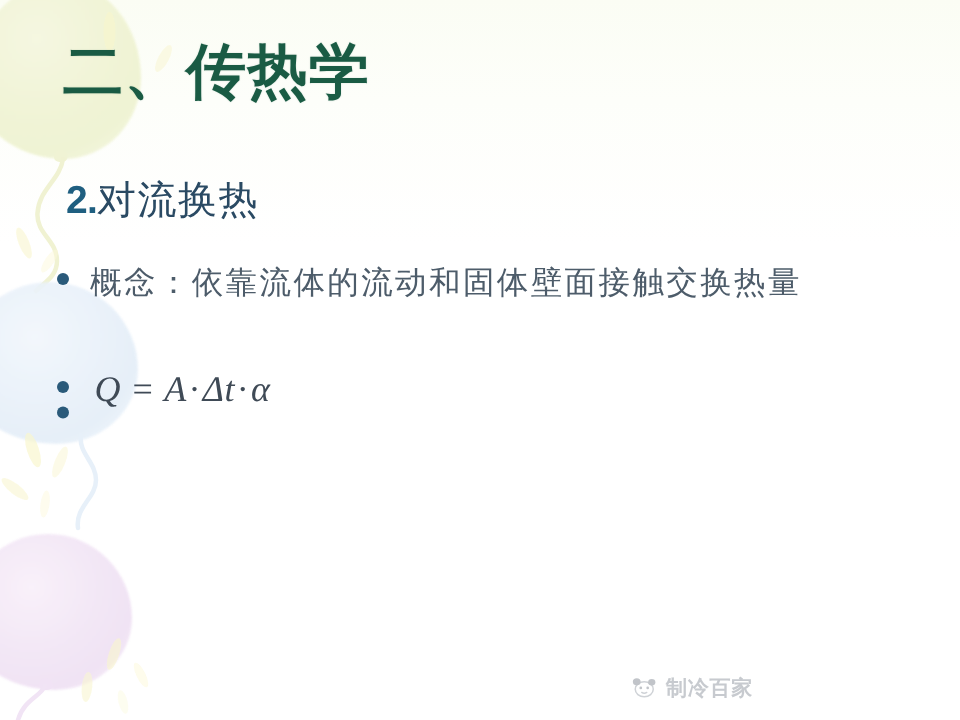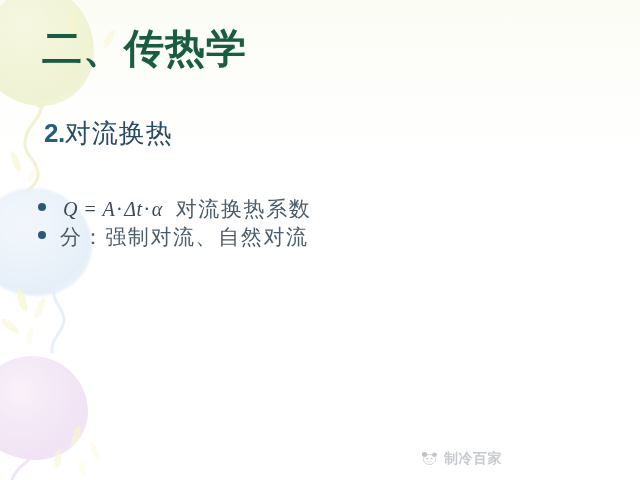--- a/index.html
+++ b/index.html
@@ -183,21 +183,21 @@
     font-family: "Liberation Serif", "DejaVu Serif", serif;
     font-size: 21px;
     color: #4d5c6a;
     letter-spacing: 1.6px;
     line-height: 1;
   }
 
   .formula {
     font-family: "Liberation Serif", "DejaVu Serif", serif;
     font-style: italic;
-    font-size: 20px;
+    font-size: 24px;
     color: #3f4a56;
     letter-spacing: 0.5px;
     padding: 0 3px;
     margin-top: 20px;
   }
   .formula .op {
     font-style: normal;
     padding: 0 1px;
   }
   .tail-text {
@@ -281,34 +281,36 @@
   <div id="content">
 
     <div id="page-title">二、传热学</div>
 
     <div id="subtitle">
       <span class="num">2.</span><span class="sub-text">对流换热</span>
     </div>
 
     <div id="bullets">
 
+      <div class="bullet-row">
+        <span class="bullet-dot"></span>
+        <span class="bullet-text">概念：依靠流体的流动和固体壁面接触交换热量</span>
+      </div>
 
       <div class="bullet-row">
         <span class="bullet-dot"></span>
         <span class="formula">
           <span>Q</span>
           <span class="op">=</span>
           <span>A</span><span class="op">·</span><span>Δt</span><span class="op">·</span><span>α</span>
         </span>
-        <span class="tail-text">对流换热系数</span>
       </div>
 
       <div class="bullet-row">
         <span class="bullet-dot"></span>
-        <span class="bullet-text">分：强制对流、自然对流</span>
       </div>
 
     </div>
 
     <div id="watermark">
       <svg class="wm-logo" width="20" height="16" viewBox="0 0 20 16">
         <ellipse cx="10.5" cy="9.5" rx="6" ry="5" fill="#ffffff" stroke="#a8aeb6" stroke-width="1"></ellipse>
         <ellipse cx="5.5" cy="4.5" rx="2.6" ry="2.4" fill="#8f959d"></ellipse>
         <ellipse cx="15.5" cy="4.8" rx="2.4" ry="2.2" fill="#8f959d"></ellipse>
         <circle cx="8.2" cy="8.6" r="0.9" fill="#8f959d"></circle>

